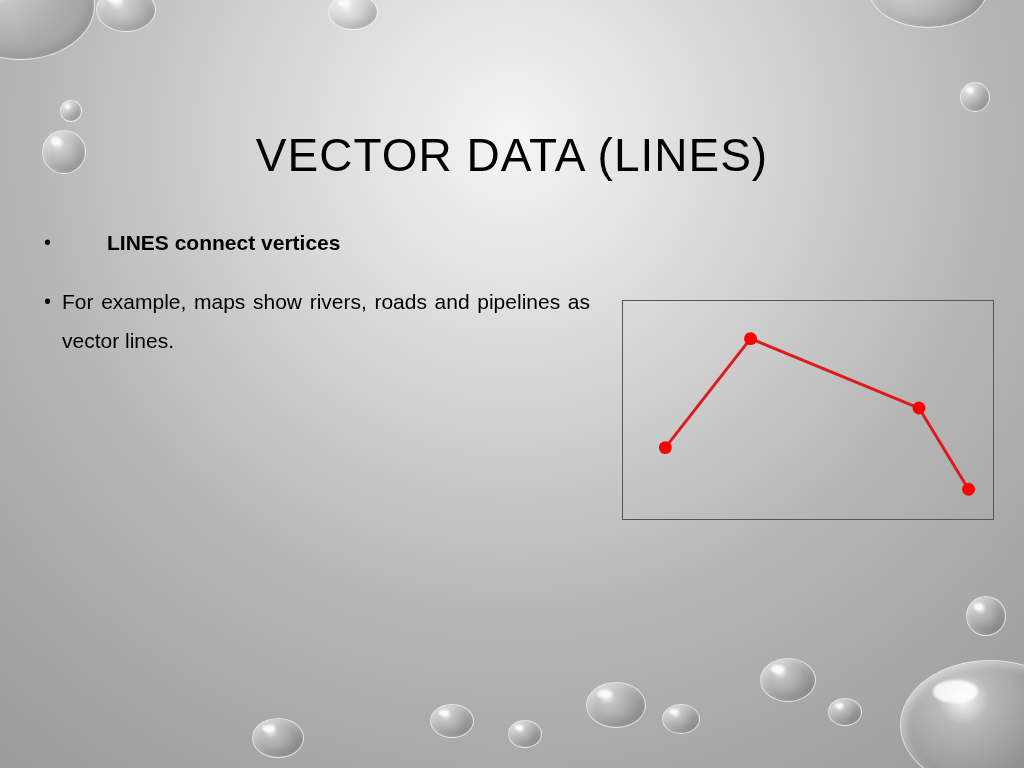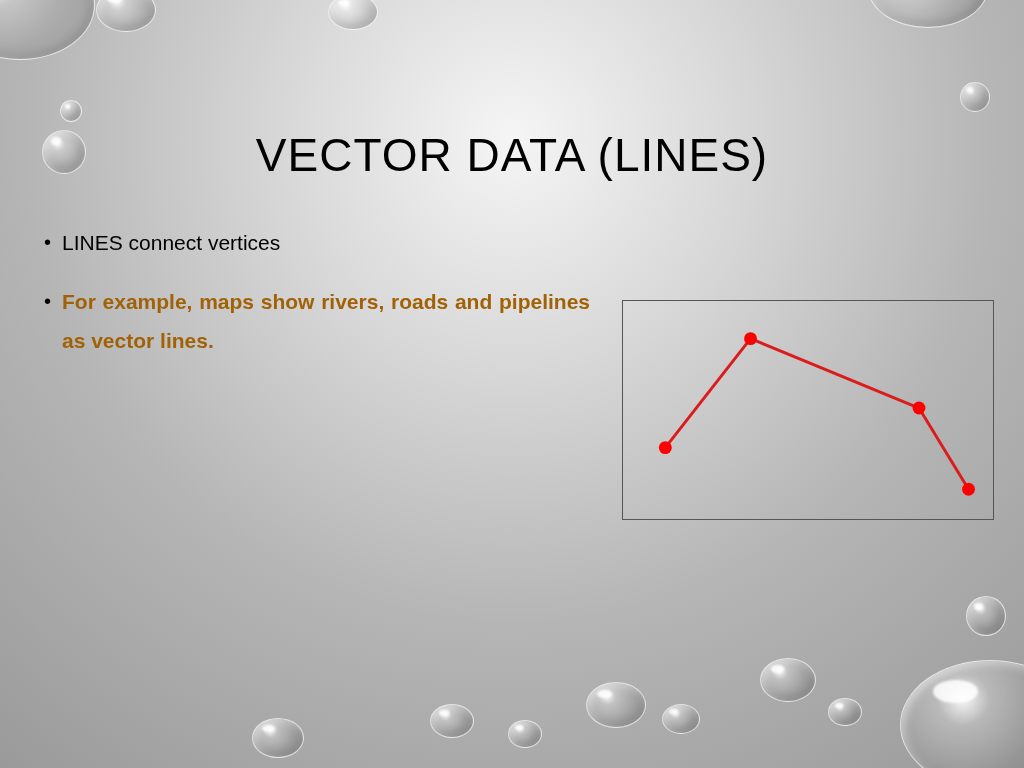--- a/index.html
+++ b/index.html
@@ -54,23 +54,23 @@
     text-align: justify;
   }
   .content li::before {
     content: "•";
     position: absolute;
     left: 4px;
     top: 0;
     font-size: 20px;
     color: #000;
   }
-  .strong { font-weight: 400; }
+  .strong { font-weight: 700; margin-left: 45px; }
   .red { color: #e11b1b; font-weight: 700; }
-  .green { color: #a16207; font-weight: 700; }
+  .green { color: #000000; font-weight: 400; }
 
   .diagram {
     position: absolute;
     top: 300px;
     left: 622px;
     width: 372px;
     height: 220px;
     border: 1px solid #555;
     background: rgba(255,255,255,0);
   }

